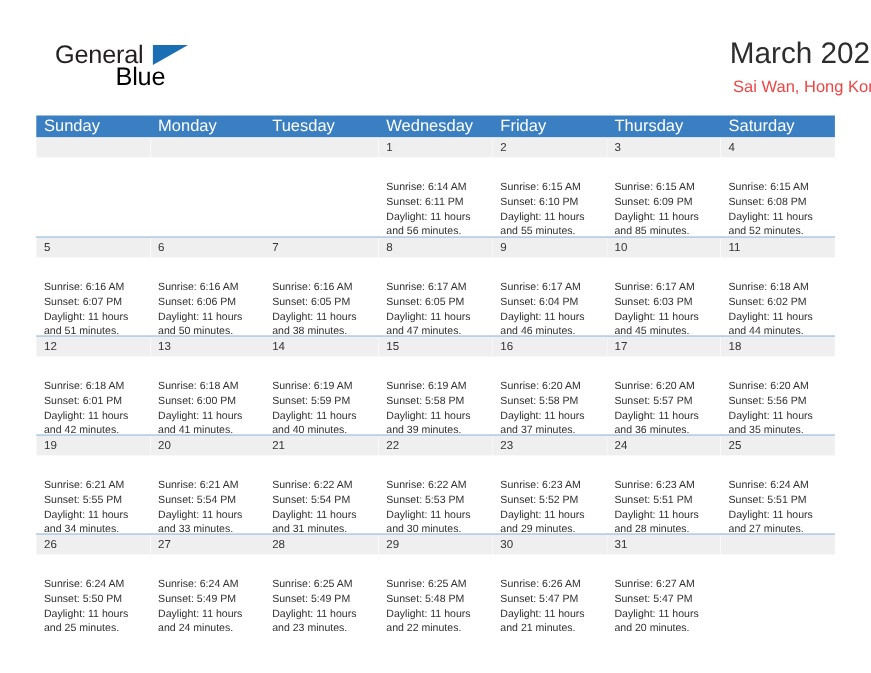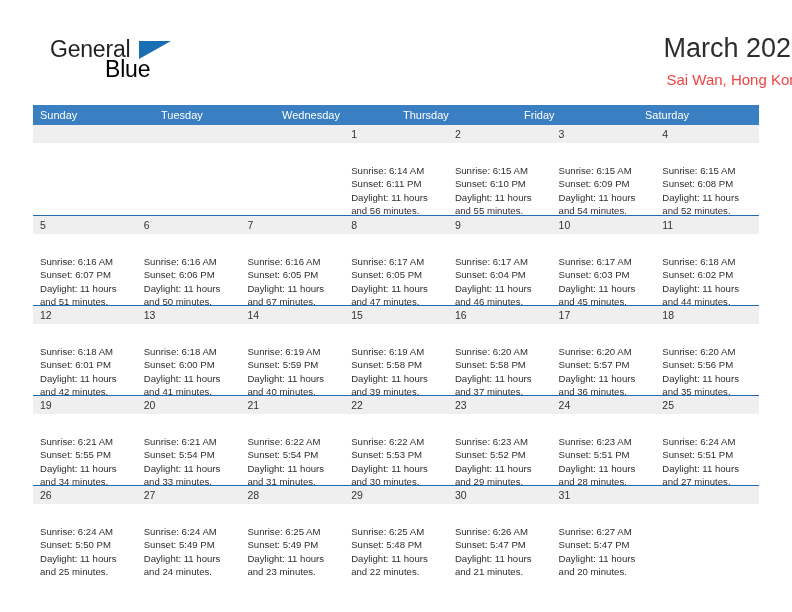--- a/index.html
+++ b/index.html
@@ -97,21 +97,21 @@
   }
 
   .dow-row {
     display: flex;
     background: #3a7fc1;
     height: 20px;
   }
   .dow-cell {
     flex: 1 1 0;
     color: #ffffff;
-    font-size: 11px;
+    font-size: 15px;
     line-height: 20px;
     padding-left: 7px;
     box-sizing: border-box;
     white-space: nowrap;
   }
 
   .week-row {
     display: flex;
     border-top: 1.6px solid #1f6cb0;
     height: 90px;
@@ -170,24 +170,25 @@
     <div class="title-block">
       <h1 class="cal-title">March 2025</h1>
       <h2 class="cal-subtitle">Sai Wan, Hong Kong</h2>
     </div>
 
   </div>
 
   <div class="calendar">
     <div class="dow-row" id="dow-row">
         <div class="dow-cell">Sunday</div>
+        <div class="dow-cell">Monday</div>
         <div class="dow-cell">Tuesday</div>
         <div class="dow-cell">Wednesday</div>
+        <div class="dow-cell">Friday</div>
         <div class="dow-cell">Thursday</div>
-        <div class="dow-cell">Friday</div>
         <div class="dow-cell">Saturday</div>
       </div>
     <div id="weeks">
         <div class="week-row">
           <div class="day-cell empty">
             <div class="date-band"></div>
             <div class="cell-body"></div>
           </div>
           <div class="day-cell empty">
             <div class="date-band"></div>
@@ -214,21 +215,21 @@
               <div class="cell-line">Daylight: 11 hours</div>
               <div class="cell-line">and 55 minutes.</div>
             </div>
           </div>
           <div class="day-cell">
             <div class="date-band">3</div>
             <div class="cell-body">
               <div class="cell-line">Sunrise: 6:15 AM</div>
               <div class="cell-line">Sunset: 6:09 PM</div>
               <div class="cell-line">Daylight: 11 hours</div>
-              <div class="cell-line">and 54 minutes.</div>
+              <div class="cell-line">and 85 minutes.</div>
             </div>
           </div>
           <div class="day-cell">
             <div class="date-band">4</div>
             <div class="cell-body">
               <div class="cell-line">Sunrise: 6:15 AM</div>
               <div class="cell-line">Sunset: 6:08 PM</div>
               <div class="cell-line">Daylight: 11 hours</div>
               <div class="cell-line">and 52 minutes.</div>
             </div>
@@ -252,21 +253,21 @@
               <div class="cell-line">Daylight: 11 hours</div>
               <div class="cell-line">and 50 minutes.</div>
             </div>
           </div>
           <div class="day-cell">
             <div class="date-band">7</div>
             <div class="cell-body">
               <div class="cell-line">Sunrise: 6:16 AM</div>
               <div class="cell-line">Sunset: 6:05 PM</div>
               <div class="cell-line">Daylight: 11 hours</div>
-              <div class="cell-line">and 67 minutes.</div>
+              <div class="cell-line">and 38 minutes.</div>
             </div>
           </div>
           <div class="day-cell">
             <div class="date-band">8</div>
             <div class="cell-body">
               <div class="cell-line">Sunrise: 6:17 AM</div>
               <div class="cell-line">Sunset: 6:05 PM</div>
               <div class="cell-line">Daylight: 11 hours</div>
               <div class="cell-line">and 47 minutes.</div>
             </div>

